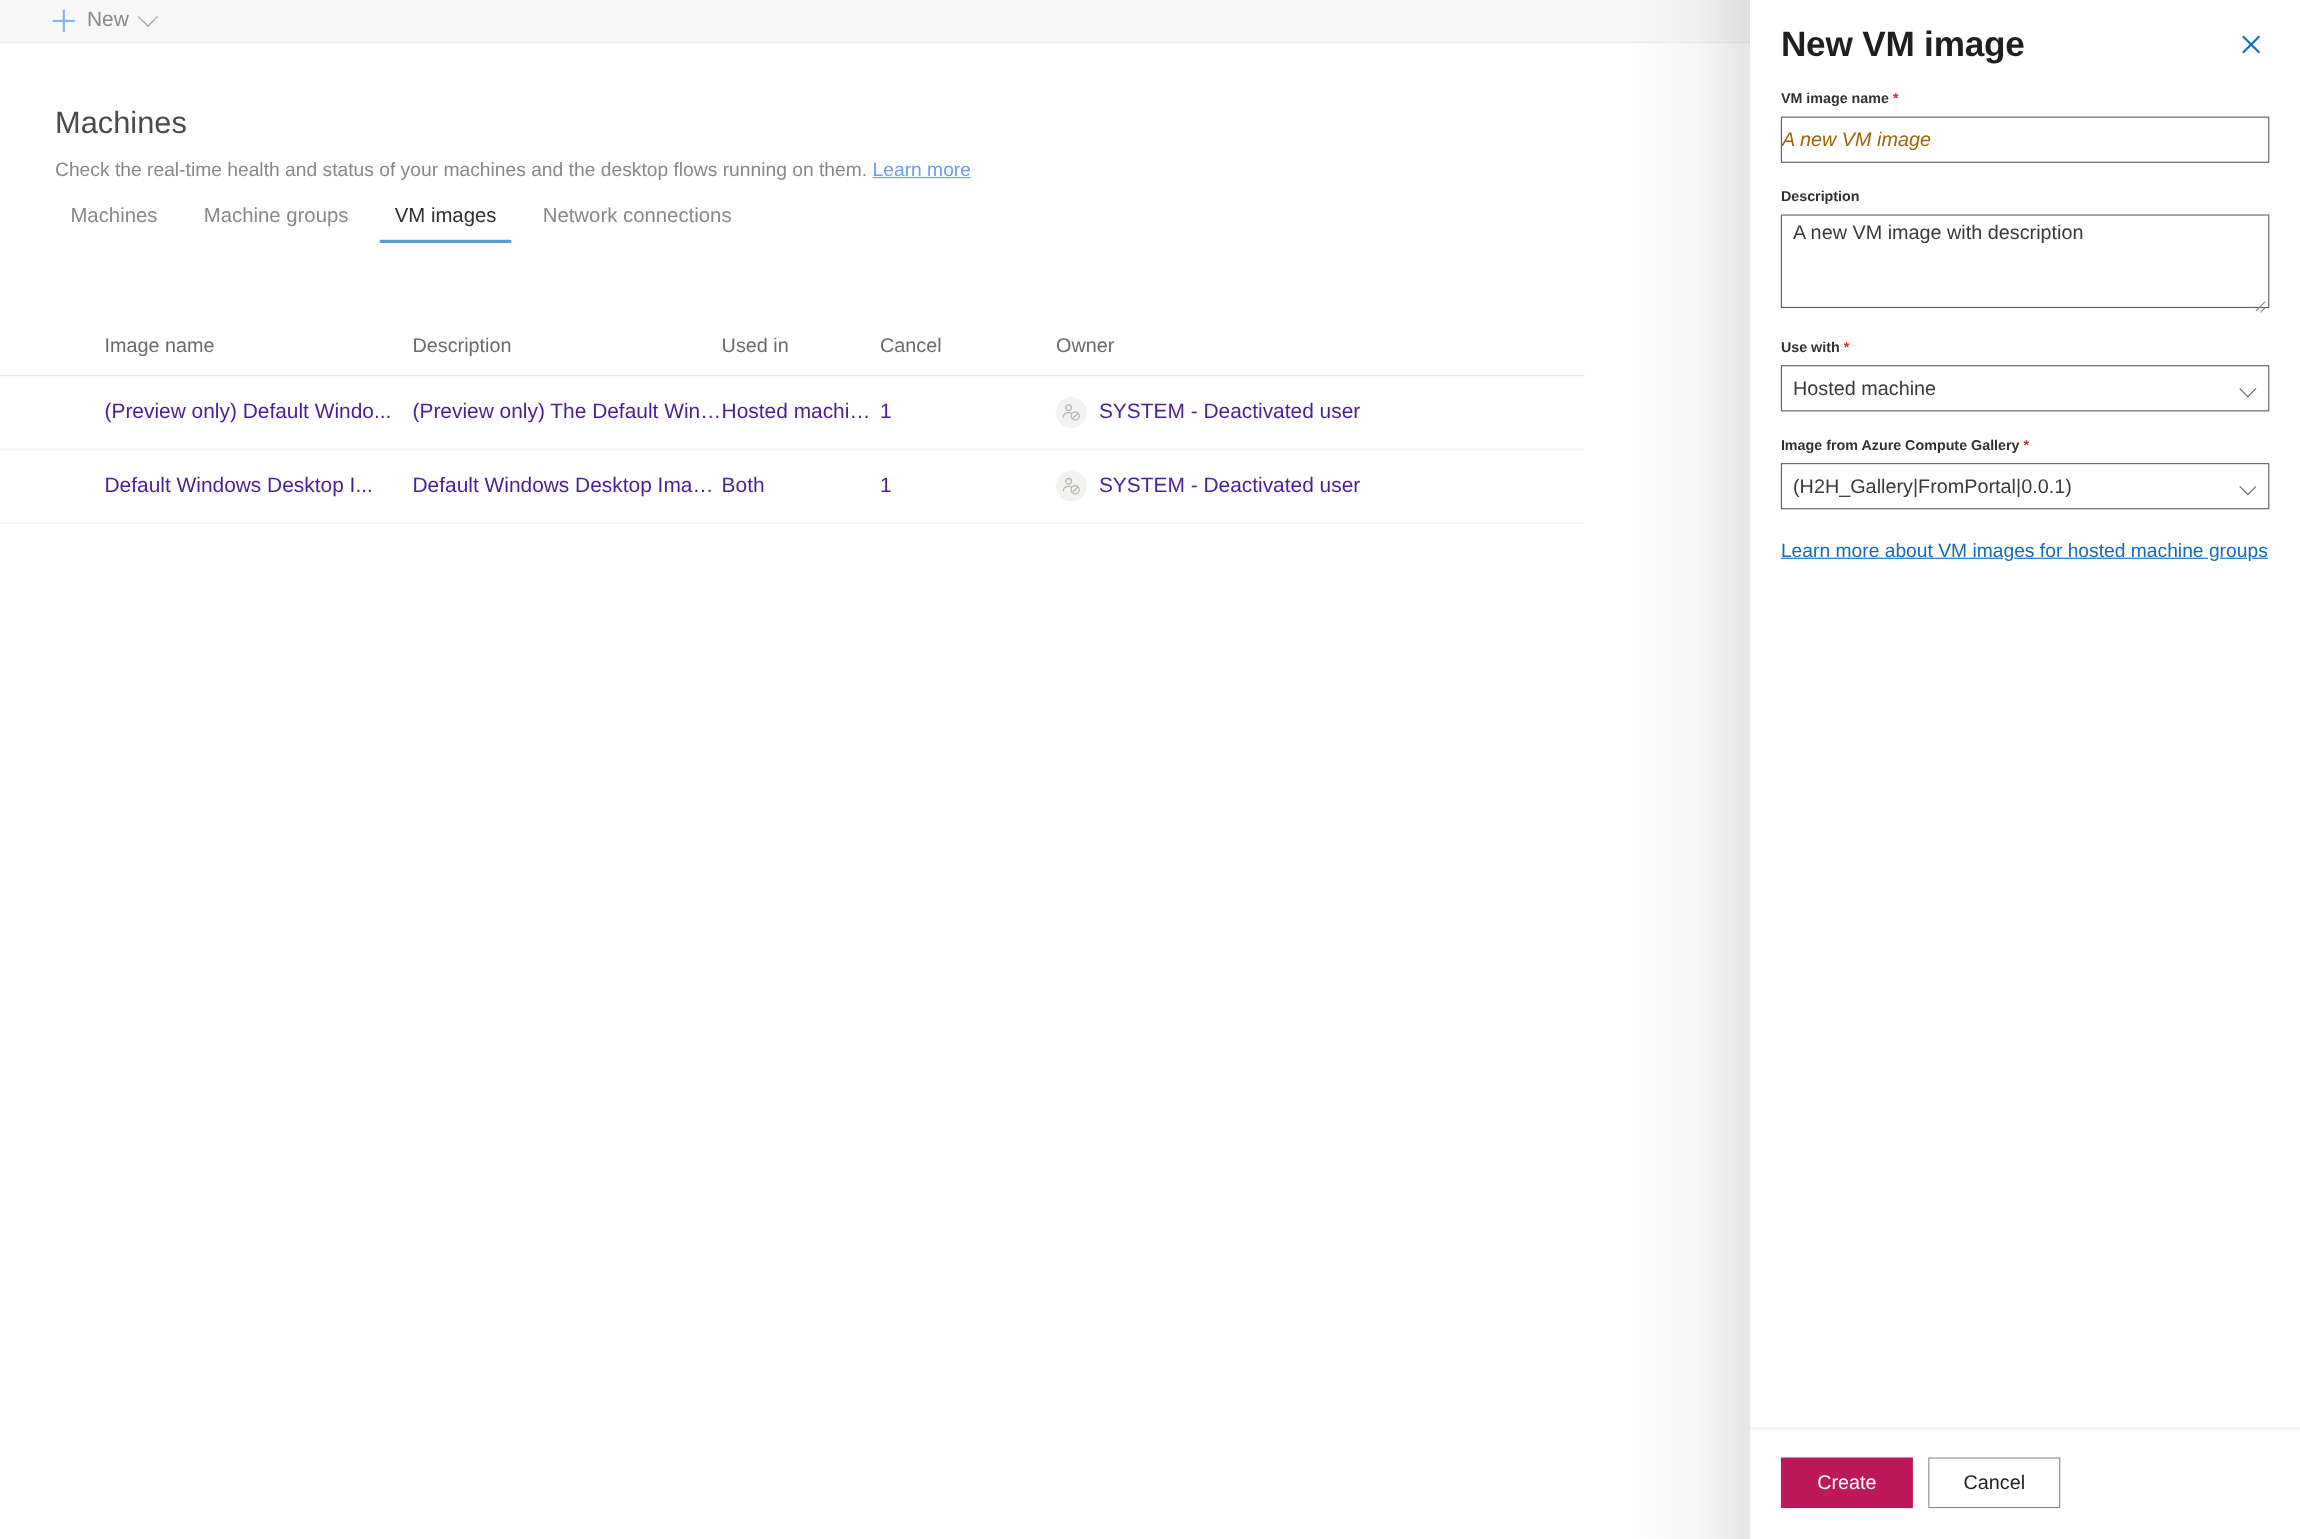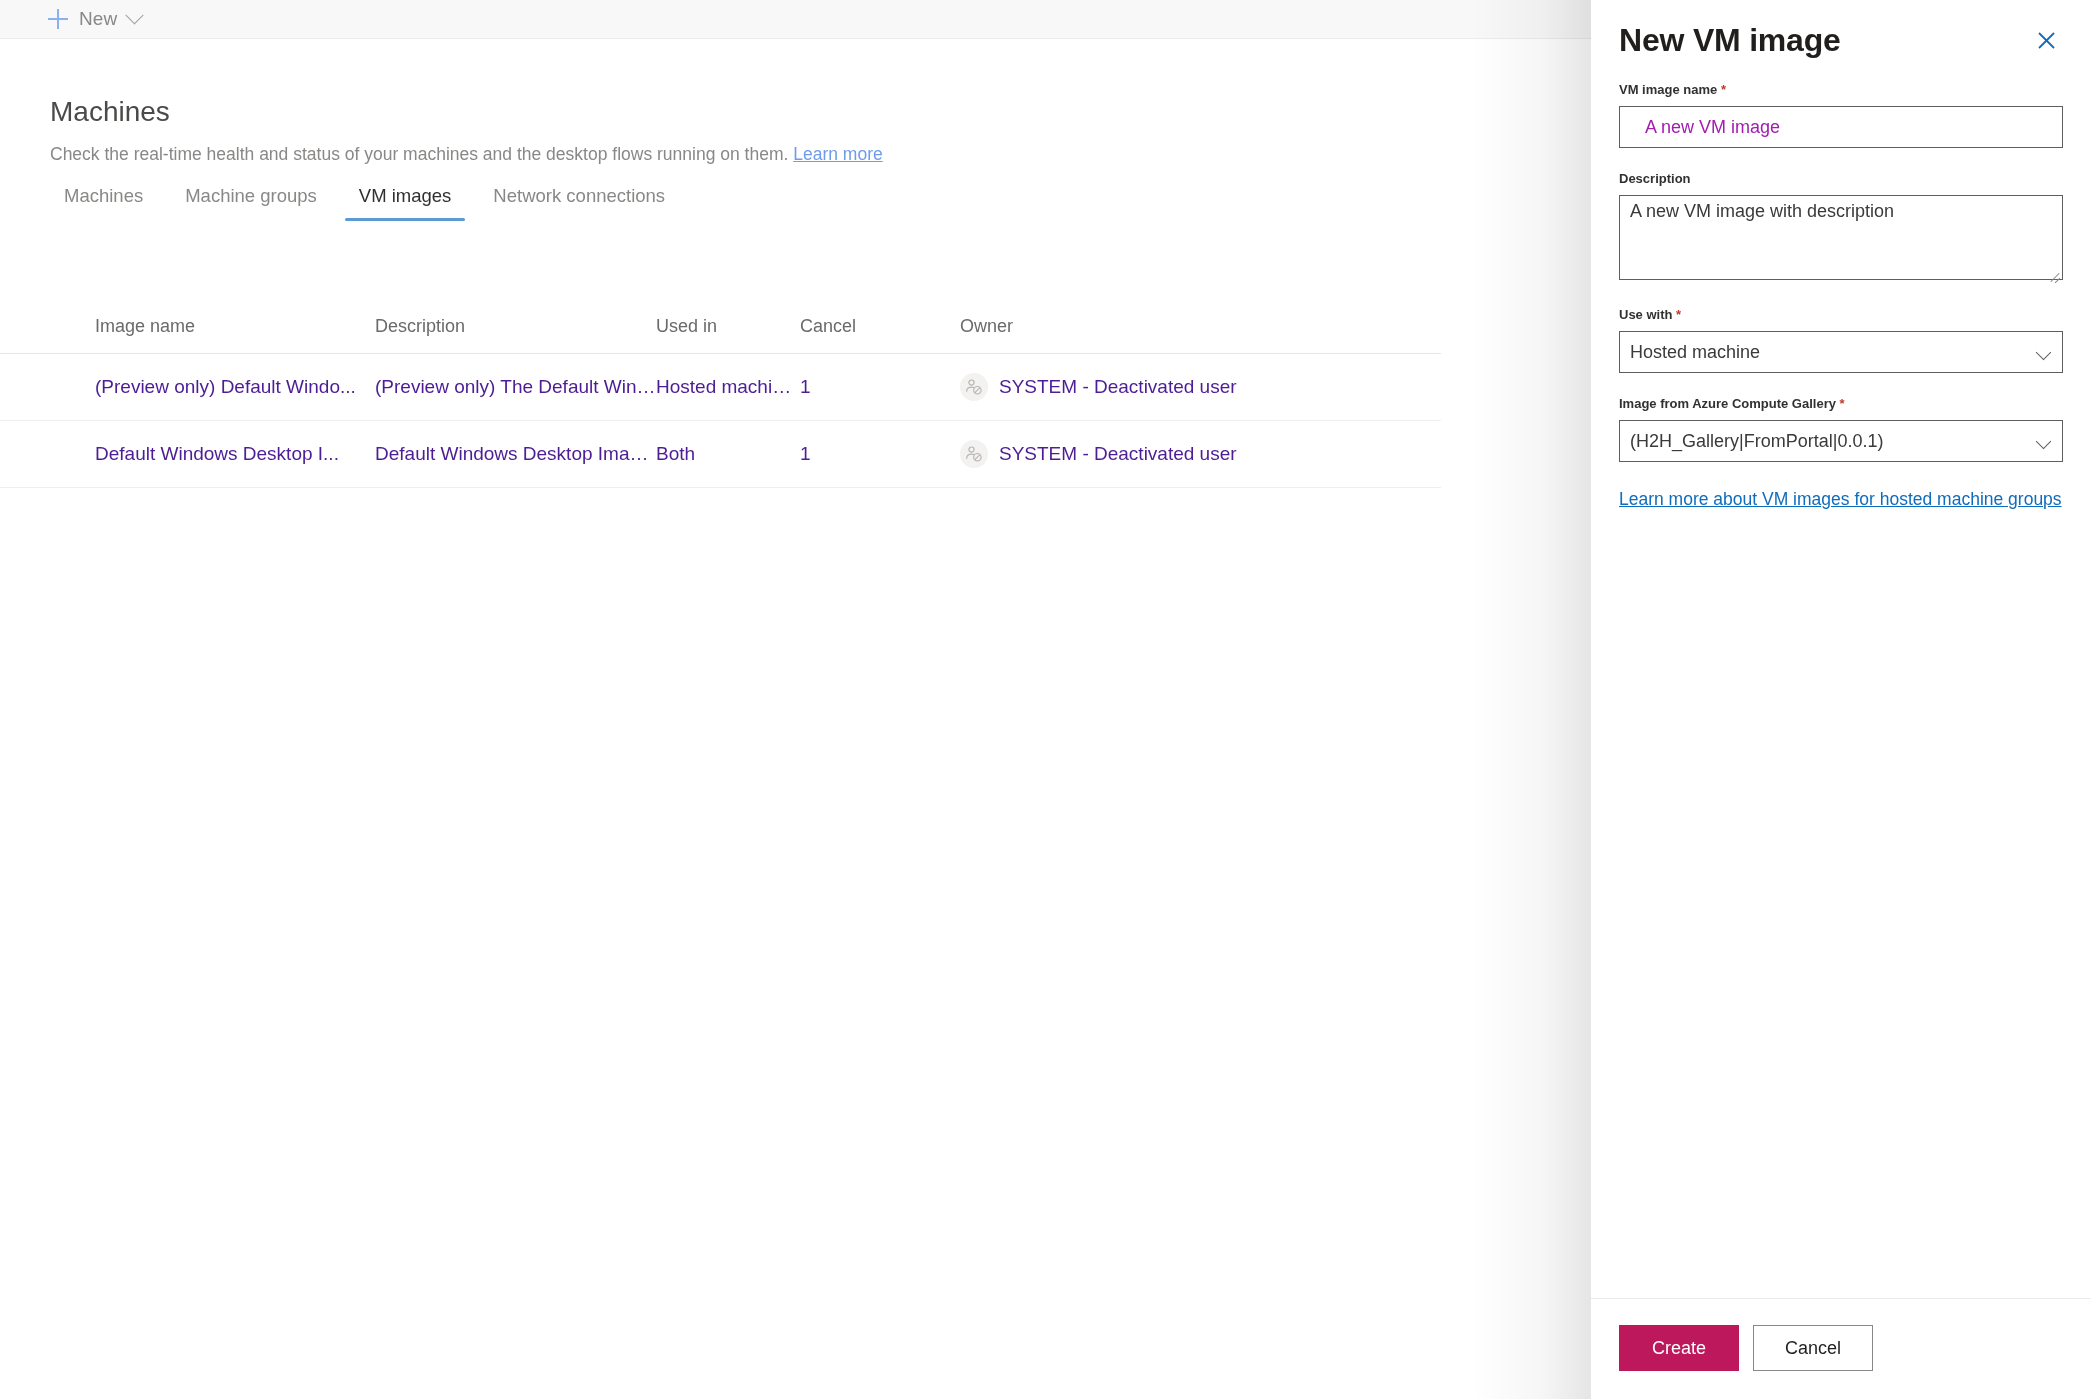--- a/index.html
+++ b/index.html
@@ -56,21 +56,21 @@
     position:relative; cursor:pointer; white-space:nowrap;
   }
   .tab + .tab { margin-left: 14px; }
   .tab.active { color:#32302f; }
   .tab.active:after {
     content:""; position:absolute; left: 0; right: 0; bottom: 0;
     height: 3px; background: #5b9bd5; border-radius: 2px;
   }
 
   
-  .table { position:absolute; left: 0; top: 300px; width: 1441px; }
+  .table { position:absolute; left: 0; top: 288px; width: 1441px; }
   .t-row {
     display:flex; align-items:center; height: 67px;
     border-bottom: 1px solid #f0efee;
   }
   .t-head { border-bottom: 1px solid #e7e6e5; height: 54px; }
   .t-head .c { color:#6b6a69; font-size: 18px; }
   .c { font-size: 19px; color: #4c1d95; overflow:hidden; white-space:nowrap; text-overflow:ellipsis; }
   .c-pad { width: 95px; flex: 0 0 95px; }
   .c-name { flex: 0 0 280px; }
   .c-desc { flex: 0 0 281px; }
@@ -107,22 +107,22 @@
     cursor:pointer;
   }
   .close-btn svg { display:block; }
 
   .field { margin-top: 23px; }
   .field:first-of-type { margin-top: 29px; }
   .f-label { font-size: 13px; font-weight: 700; color: #323130; margin-bottom: 9px; }
   .req { color: #c0392b; font-weight: 700; }
   .f-input {
     width: 100%; height: 42px; border: 1px solid #605e5c; background:#fff;
-    font-size: 18px; color:#a21caf; padding: 0 25px;
-    font-family: inherit; border-radius: 0; outline:none;
+    font-size: 18px; color:#a16207; padding: 0 0;
+    font-family: inherit; border-radius: 0; outline:none;font-style:italic;
   }
   .f-textarea {
     width: 100%; height: 85px; border: 1px solid #605e5c; background:#fff;
     font-size: 18px; color:#3b3a39; padding: 4px 10px; resize: none;
     font-family: inherit; border-radius: 0; outline:none; line-height:1.3;
   }
   .ta-wrap { position: relative; }
   .ta-grip {
     position:absolute; right: 3px; bottom: 3px; width: 11px; height: 11px;
     pointer-events:none;

